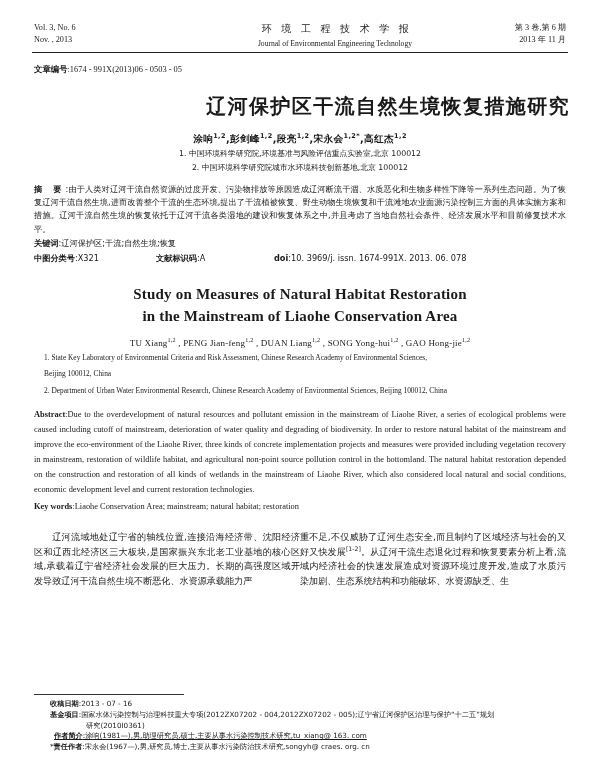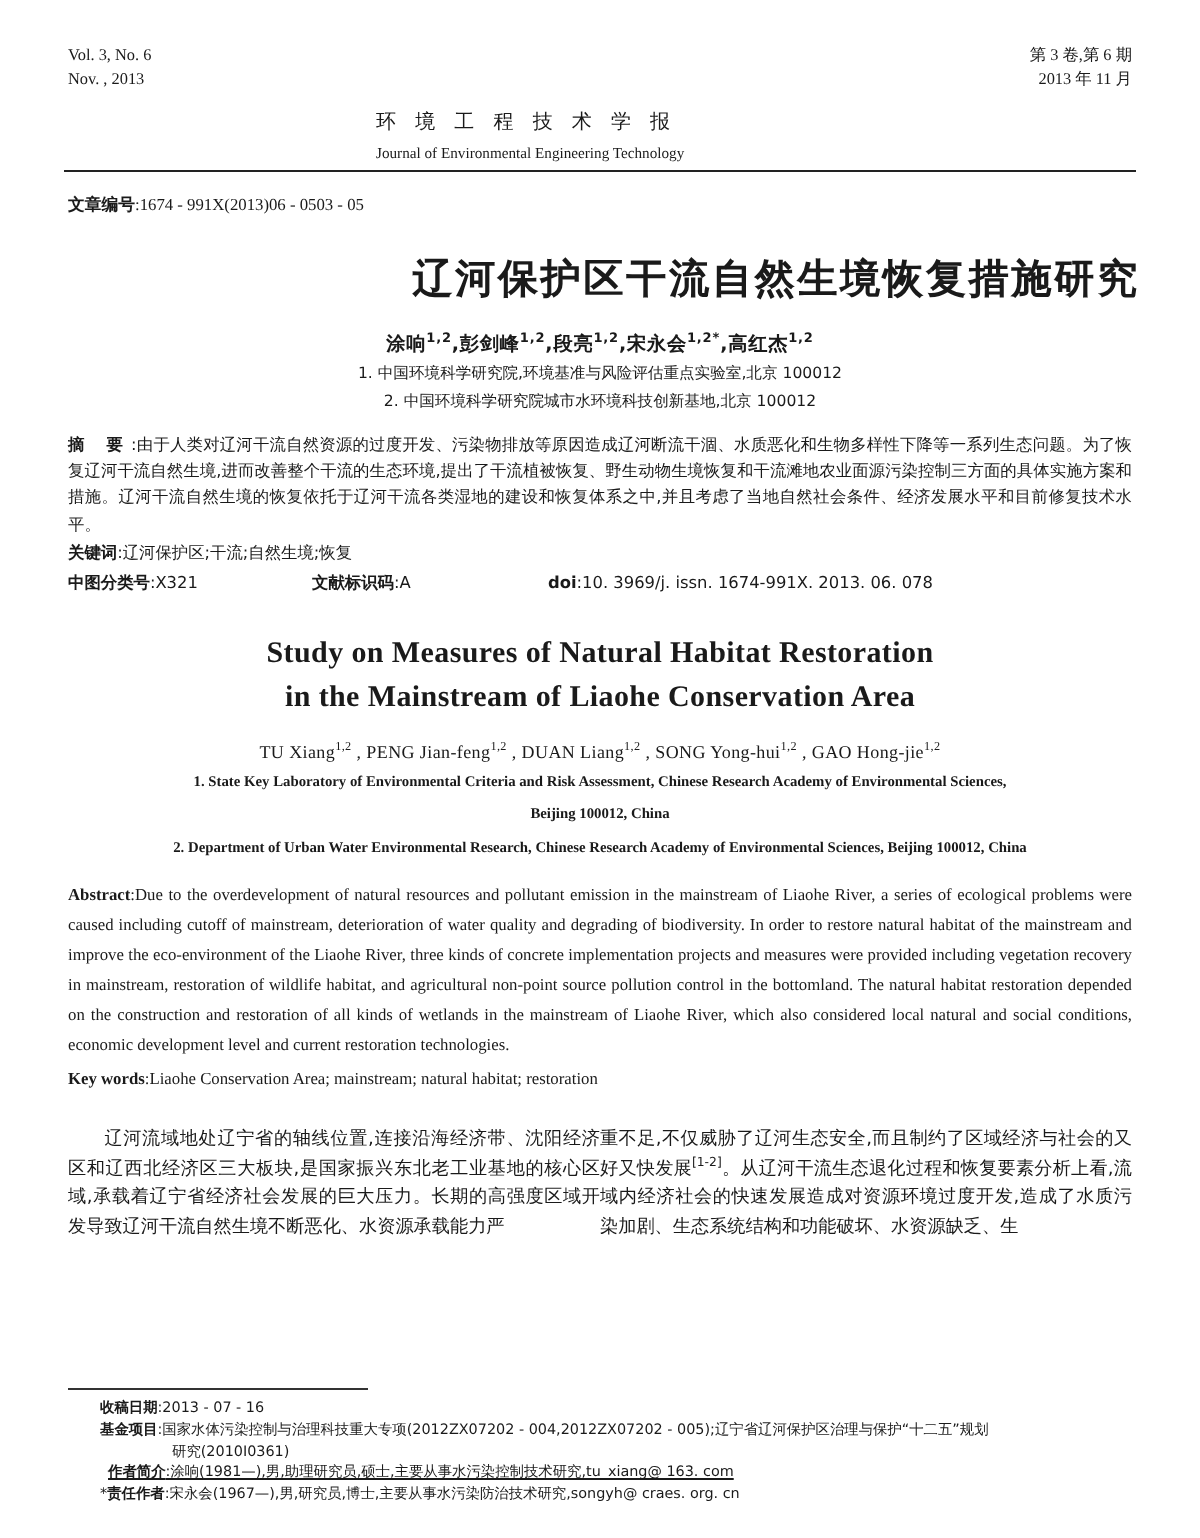--- a/index.html
+++ b/index.html
@@ -27,21 +27,21 @@
   .runhead {
     display: flex;
     justify-content: space-between;
     align-items: flex-start;
     font-size: 8.2px;
     line-height: 1.45;
     padding: 0 4px;
     gap: 34px;
   }
   .runhead-left { text-align: left; width: 120px; }
-  .runhead-center { text-align: left; flex: 1; margin-top: 33px; }
+  .runhead-center { text-align: right; flex: 1; }
   .runhead-right { text-align: right; width: 120px; }
   .journal-cn {
     font-family: "DejaVu Sans", sans-serif;
     font-size: 10px;
     letter-spacing: 3.2px;
     font-weight: 500;
   }
   .journal-en {
     font-size: 7.6px;
     margin-top: 1px;
@@ -132,25 +132,24 @@
     margin-top: 20px;
     letter-spacing: 0.2px;
   }
   .authors-en {
     text-align: center;
     font-size: 9px;
     margin-top: 11px;
     letter-spacing: 0.2px;
   }
   .affil-en {
-    text-align: center;
     font-size: 7.4px;
     line-height: 1.6;
     margin-top: 4px;
-    font-weight: bold;
+    font-weight: normal;
     padding: 0 14px;
   }
   .affil-en.second { margin-top: 5px; }
 
   
   .abs-en {
     font-size: 8.4px;
     line-height: 1.78;
     text-align: justify;
     margin-top: 11px;

